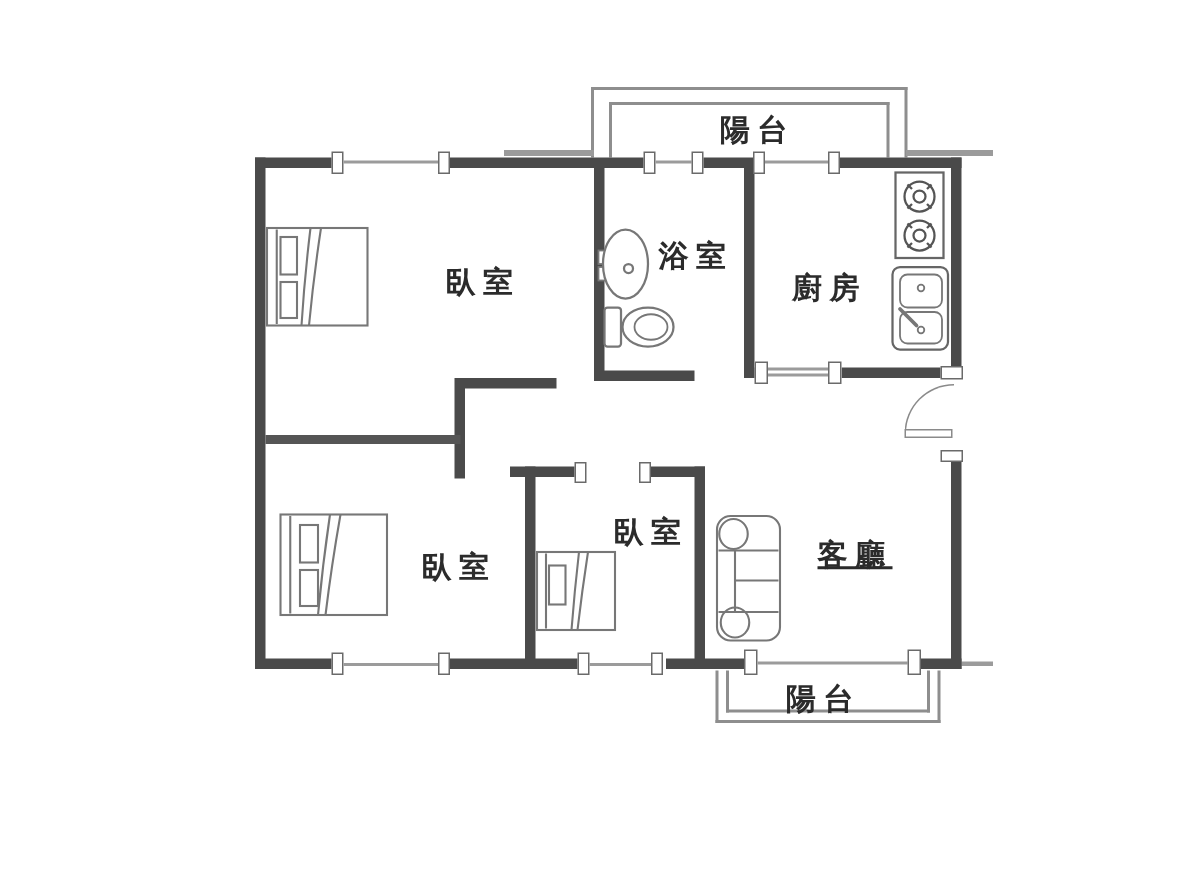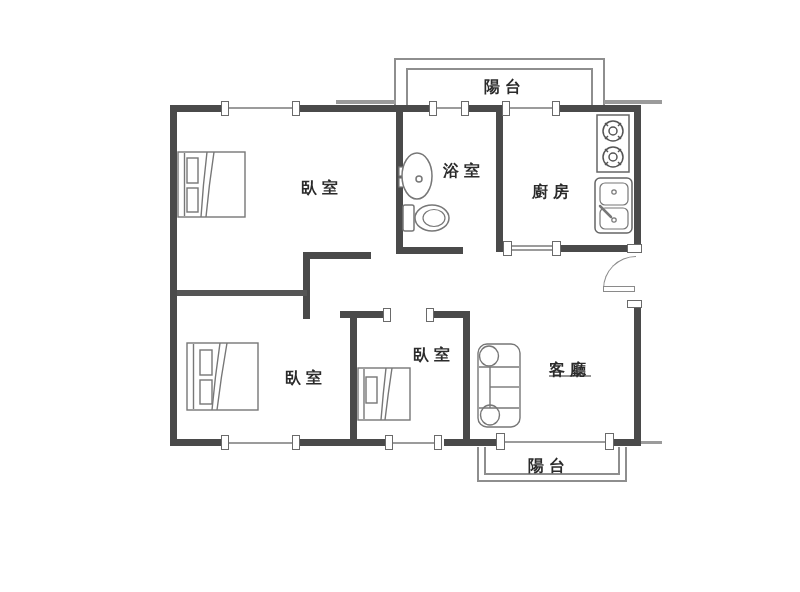--- a/index.html
+++ b/index.html
@@ -5,21 +5,21 @@
 <style>
   html,body{margin:0;padding:0;background:#fff;}
   #canvas{position:relative;width:800px;height:592px;background:#ffffff;overflow:hidden;
           font-family:"Liberation Sans","DejaVu Sans",sans-serif;}
   .wall{position:absolute;background:#4a4a4a;}
   .wall-med{position:absolute;background:#555555;}
   .winline{position:absolute;background:#9b9b9b;}
   .ledge{position:absolute;background:#9b9b9b;}
   .parapet{position:absolute;background:#8e8e8e;}
   .cap{position:absolute;background:#ffffff;border:1.5px solid #6a6a6a;box-sizing:border-box;}
-  .room-label{position:absolute;transform:translate(-50%,-50%);color:#2b2b2b;font-size:16px;
+  .room-label{position:absolute;transform:translate(-50%,-50%);color:#2b2b2b;font-size:20px;
               font-weight:700;letter-spacing:5px;margin-right:-5px;white-space:nowrap;}
   .door-arc{position:absolute;left:603px;top:256px;width:33px;height:33px;box-sizing:border-box;
             border-top:1.5px solid #8a8a8a;border-left:1.5px solid #8a8a8a;
             border-top-left-radius:100% 100%;}
   .door-leaf{position:absolute;left:603px;top:286px;width:32px;height:6px;background:#fff;
              border:1.2px solid #8a8a8a;box-sizing:border-box;}
   svg{position:absolute;left:0;top:0;}
 </style>
 </head>
 <body>

